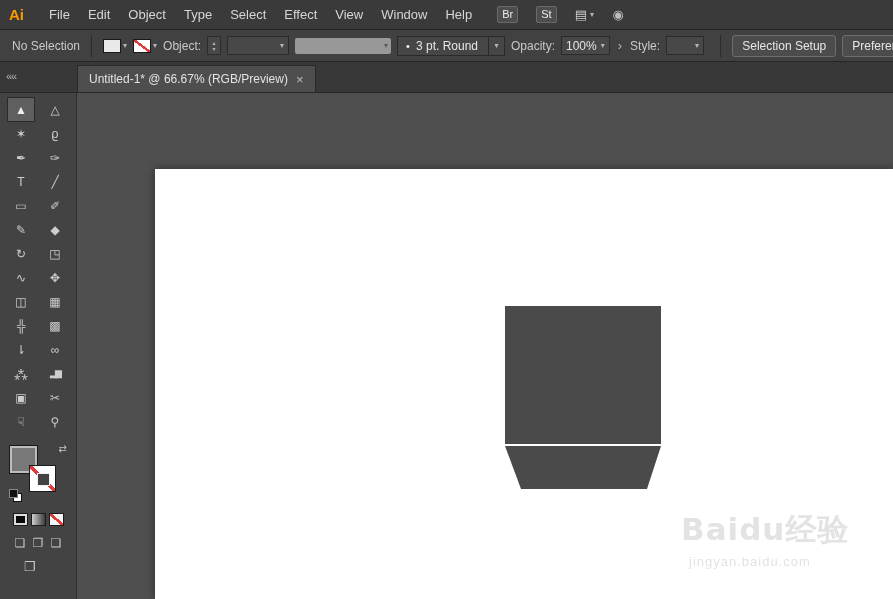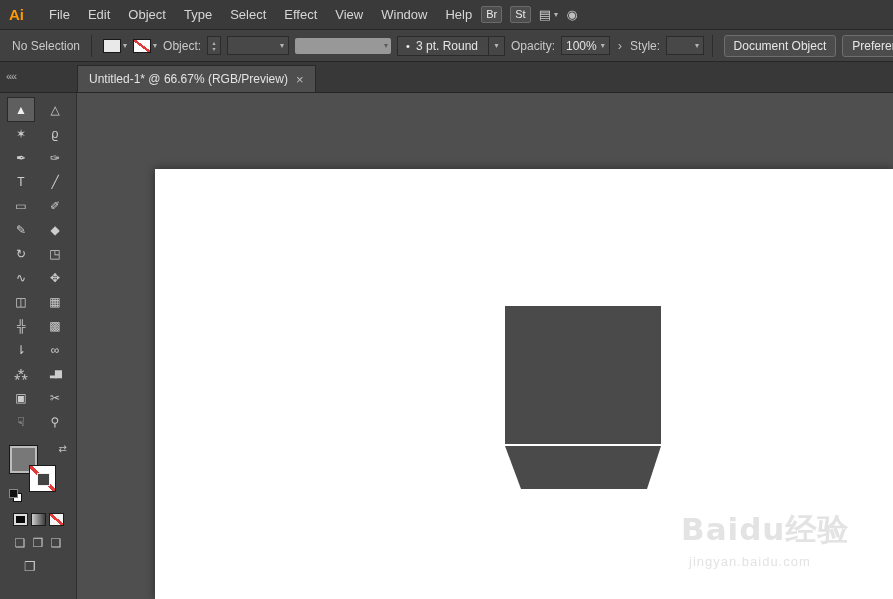--- a/index.html
+++ b/index.html
@@ -11,21 +11,21 @@
   }
   .app { width:893px; height:599px; display:flex; flex-direction:column;justify-content:center; }
 
   
   .menubar {
     height:30px; background:#3a3a3a; border-bottom:1px solid #262626;
     display:flex; align-items:center; color:#d6d6d6; font-size:13px; flex-shrink:0;
   }
   .logo { color:#ff9a00; font-weight:bold; font-size:15px; margin:0 16px 0 9px; }
   .menu-item { padding:0 9px; cursor:default; }
-  .menu-right { display:flex; align-items:center; margin-left:0; gap:8px; }
+  .menu-right { display:flex; align-items:center; margin-left:16px; gap:18px; }
   .badge {
     background:#4d4d4d; border:1px solid #6a6a6a; border-radius:2px;
     color:#ececec; font-size:11px; padding:1px 4px; line-height:13px;
   }
   .ws { display:flex; align-items:center; gap:3px; color:#cfcfcf; }
   .share { color:#bdbdbd; font-size:13px; transform:rotate(-20deg); display:inline-block; }
 
   
   .controlbar {
     height:32px; background:#414141; border-bottom:1px solid #262626;
@@ -232,21 +232,21 @@
     </div>
     <span class="flyout">›</span>
 
     <span>Style:</span>
     <div class="field stylefield">
       <span class="spacer"></span>
       <span class="chev">▾</span>
     </div>
 
     <div class="sep push-right"></div>
-    <button class="btn">Document Object</button>
+    <button class="btn">Selection Setup</button>
     <button class="btn clip-right">Preferences</button>
   </div>
 
   <div class="tabbar">
     <div class="tab-left">
       <span>««</span>
     </div>
     <div class="tab">
       <span>Untitled-1* @ 66.67% (RGB/Preview)</span>
       <span class="close">×</span>

